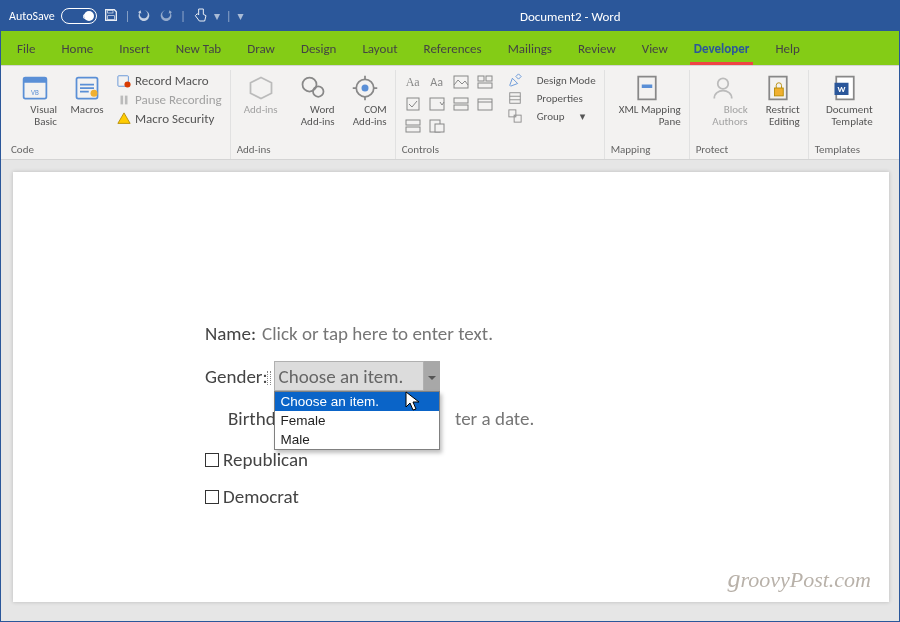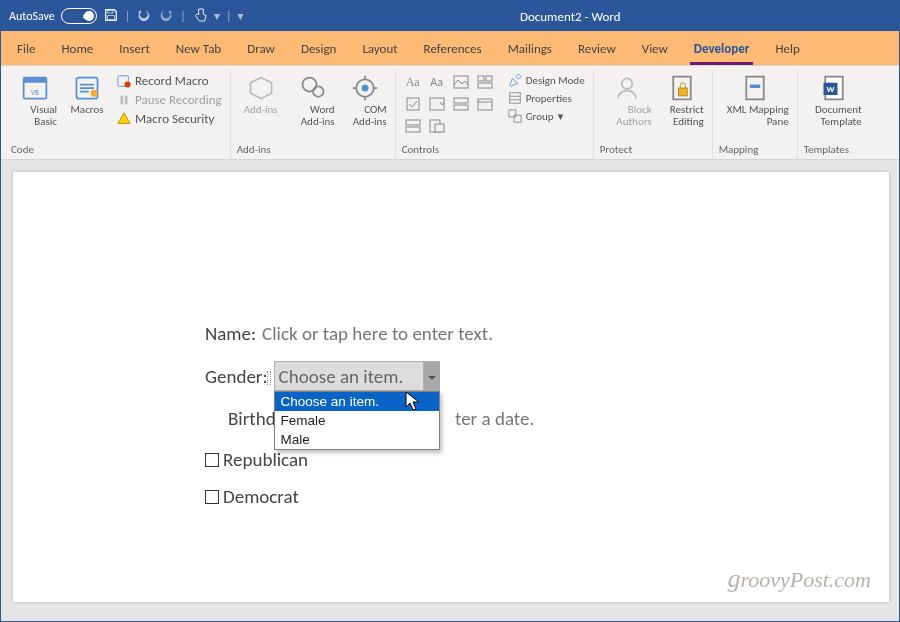--- a/index.html
+++ b/index.html
@@ -36,29 +36,29 @@
   .autosave-toggle::before {
     content: ""; width: 10px; height: 10px;
     background: #fff; border-radius: 50%;
     position: absolute; right: 2px; top: 2px;
   }
   .qat-icon { width: 16px; height: 16px; fill: #fff; opacity: .9; }
   .qat-sep { opacity: .5; }
   .title-center { flex: 1; text-align: center; font-size: 13px; }
   
   .ribbon-tabs {
-    background: #fdba74;
+    background: #84cc16;
     border-bottom: 1px solid #d4d4d4;
     display: flex; gap: 18px;
     padding: 6px 12px 0 12px;
     font-size: 13px;
     color: #444;
   }
   .ribbon-tab { padding: 4px 4px 6px 4px; cursor: default; }
-  .ribbon-tab.active { color: #2b579a; border-bottom: 3px solid #701a75; font-weight: 600; }
+  .ribbon-tab.active { color: #2b579a; border-bottom: 3px solid #ef4444; font-weight: 600; }
   
   .ribbon-body {
     background: #f3f2f1;
     border-bottom: 1px solid #d4d4d4;
     display: flex;
     height: 94px;
     padding: 4px 4px 0 4px;
     font-size: 11px;
     color: #555;
   }
@@ -88,21 +88,21 @@
   .sicn { width: 14px; height: 14px; flex-shrink: 0; }
   .ctrl-grid {
     display: grid; grid-template-columns: repeat(4, 22px);
     grid-auto-rows: 20px; gap: 2px;
   }
   .ctrl-grid .cell {
     width: 22px; height: 20px; display:flex; align-items:center; justify-content:center;
     color: #888; font-size: 11px;
   }
   .ctrl-right { display: flex; flex-direction: column; gap: 2px; margin-left: 6px; font-size: 11px; color: #555;}
-  .ctrl-right .row { display:flex; align-items:center; gap:4px; padding: 1px 2px;}
+  .ctrl-right .row { display:flex; align-items:center; gap:15px; padding: 1px 2px;}
   
   .workspace {
     background: #e6e6e6;
     height: calc(622px - 30px - 30px - 94px);
     padding: 12px 12px 0 12px;
     overflow: hidden;
   }
   .page {
     background: #fff;
     width: 876px; height: 430px;
@@ -383,50 +383,50 @@
           <span>Group</span>
           <span>▾</span>
         </div>
       </div>
     </div>
     <div class="ribbon-group-label">Controls</div>
   </div>
 
   <div class="ribbon-group">
     <div class="ribbon-group-items">
+      <div class="big-btn" style="width:72px">
+        <span class="icn"><svg viewBox="0 0 32 32">
+              <rect x="6" y="3" width="20" height="26" fill="none" stroke="#888" stroke-width="2"></rect>
+              <rect x="10" y="12" width="12" height="4" fill="#5a8fd6"></rect>
+            </svg></span>
+        <span class="lbl">XML Mapping Pane</span>
+      </div>
+    </div>
+    <div class="ribbon-group-label">Mapping</div>
+  </div>
+
+  <div class="ribbon-group">
+    <div class="ribbon-group-items">
       <div class="big-btn greyed" style="width:54px">
         <span class="icn"><svg viewBox="0 0 32 32">
               <circle cx="16" cy="11" r="6" fill="none" stroke="#bbb" stroke-width="2"></circle>
               <path d="M6 28c0-6 5-9 10-9s10 3 10 9" fill="none" stroke="#bbb" stroke-width="2"></path>
             </svg></span>
         <span class="lbl">Block Authors</span>
       </div>
       <div class="big-btn" style="width:48px">
         <span class="icn"><svg viewBox="0 0 32 32">
               <rect x="6" y="3" width="20" height="26" fill="none" stroke="#888" stroke-width="2"></rect>
               <rect x="12" y="16" width="10" height="9" fill="#f0b030" stroke="#b58900"></rect>
               <path d="M14 16v-3a3 3 0 0 1 6 0v3" fill="none" stroke="#b58900"></path>
             </svg></span>
         <span class="lbl">Restrict Editing</span>
       </div>
     </div>
     <div class="ribbon-group-label">Protect</div>
-  </div>
-
-  <div class="ribbon-group">
-    <div class="ribbon-group-items">
-      <div class="big-btn" style="width:72px">
-        <span class="icn"><svg viewBox="0 0 32 32">
-              <rect x="6" y="3" width="20" height="26" fill="none" stroke="#888" stroke-width="2"></rect>
-              <rect x="10" y="12" width="12" height="4" fill="#5a8fd6"></rect>
-            </svg></span>
-        <span class="lbl">XML Mapping Pane</span>
-      </div>
-    </div>
-    <div class="ribbon-group-label">Mapping</div>
   </div>
 
   <div class="ribbon-group" style="border-right:none">
     <div class="ribbon-group-items">
       <div class="big-btn" style="width:60px">
         <span class="icn"><svg viewBox="0 0 32 32">
               <rect x="6" y="3" width="20" height="26" fill="#fff" stroke="#888" stroke-width="2"></rect>
               <rect x="4" y="10" width="16" height="14" fill="#2b579a"></rect>
               <text x="12" y="21" text-anchor="middle" font-size="10" fill="#fff" font-weight="bold">W</text>
             </svg></span>

